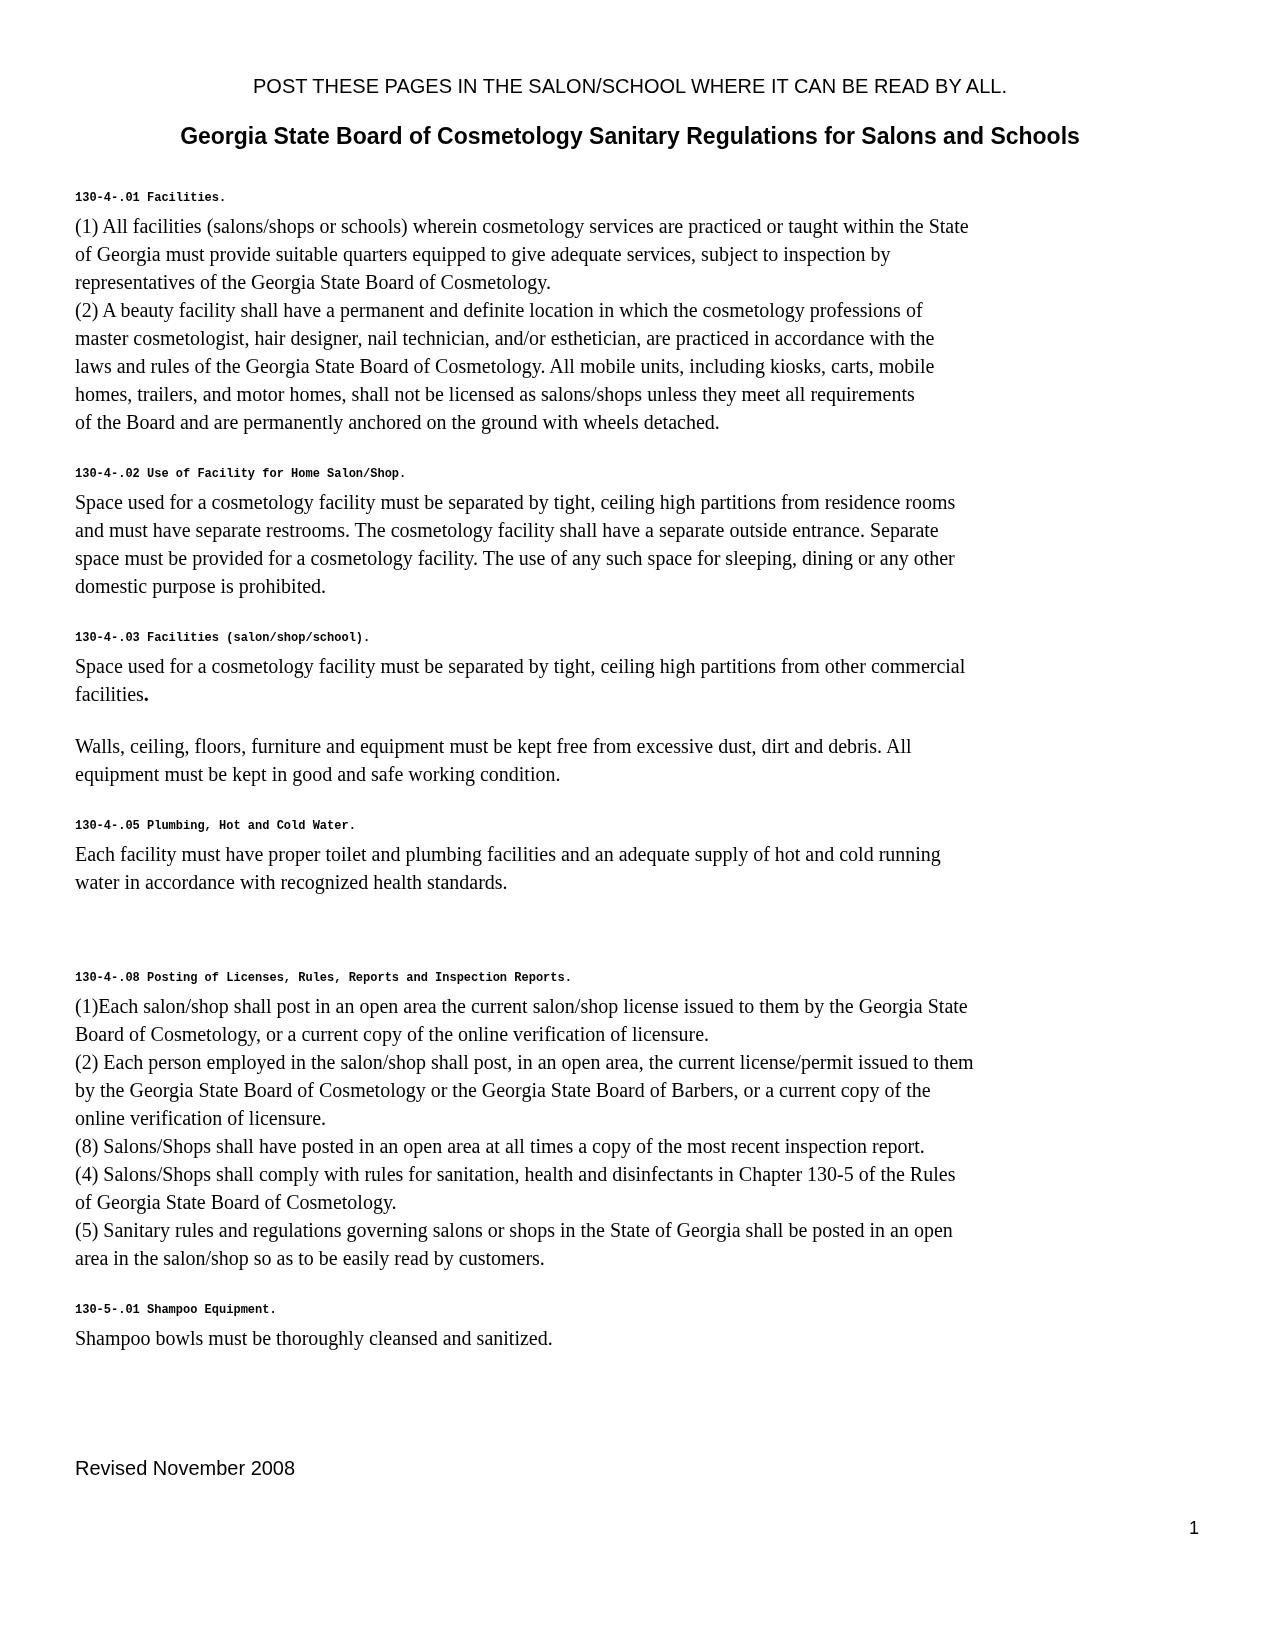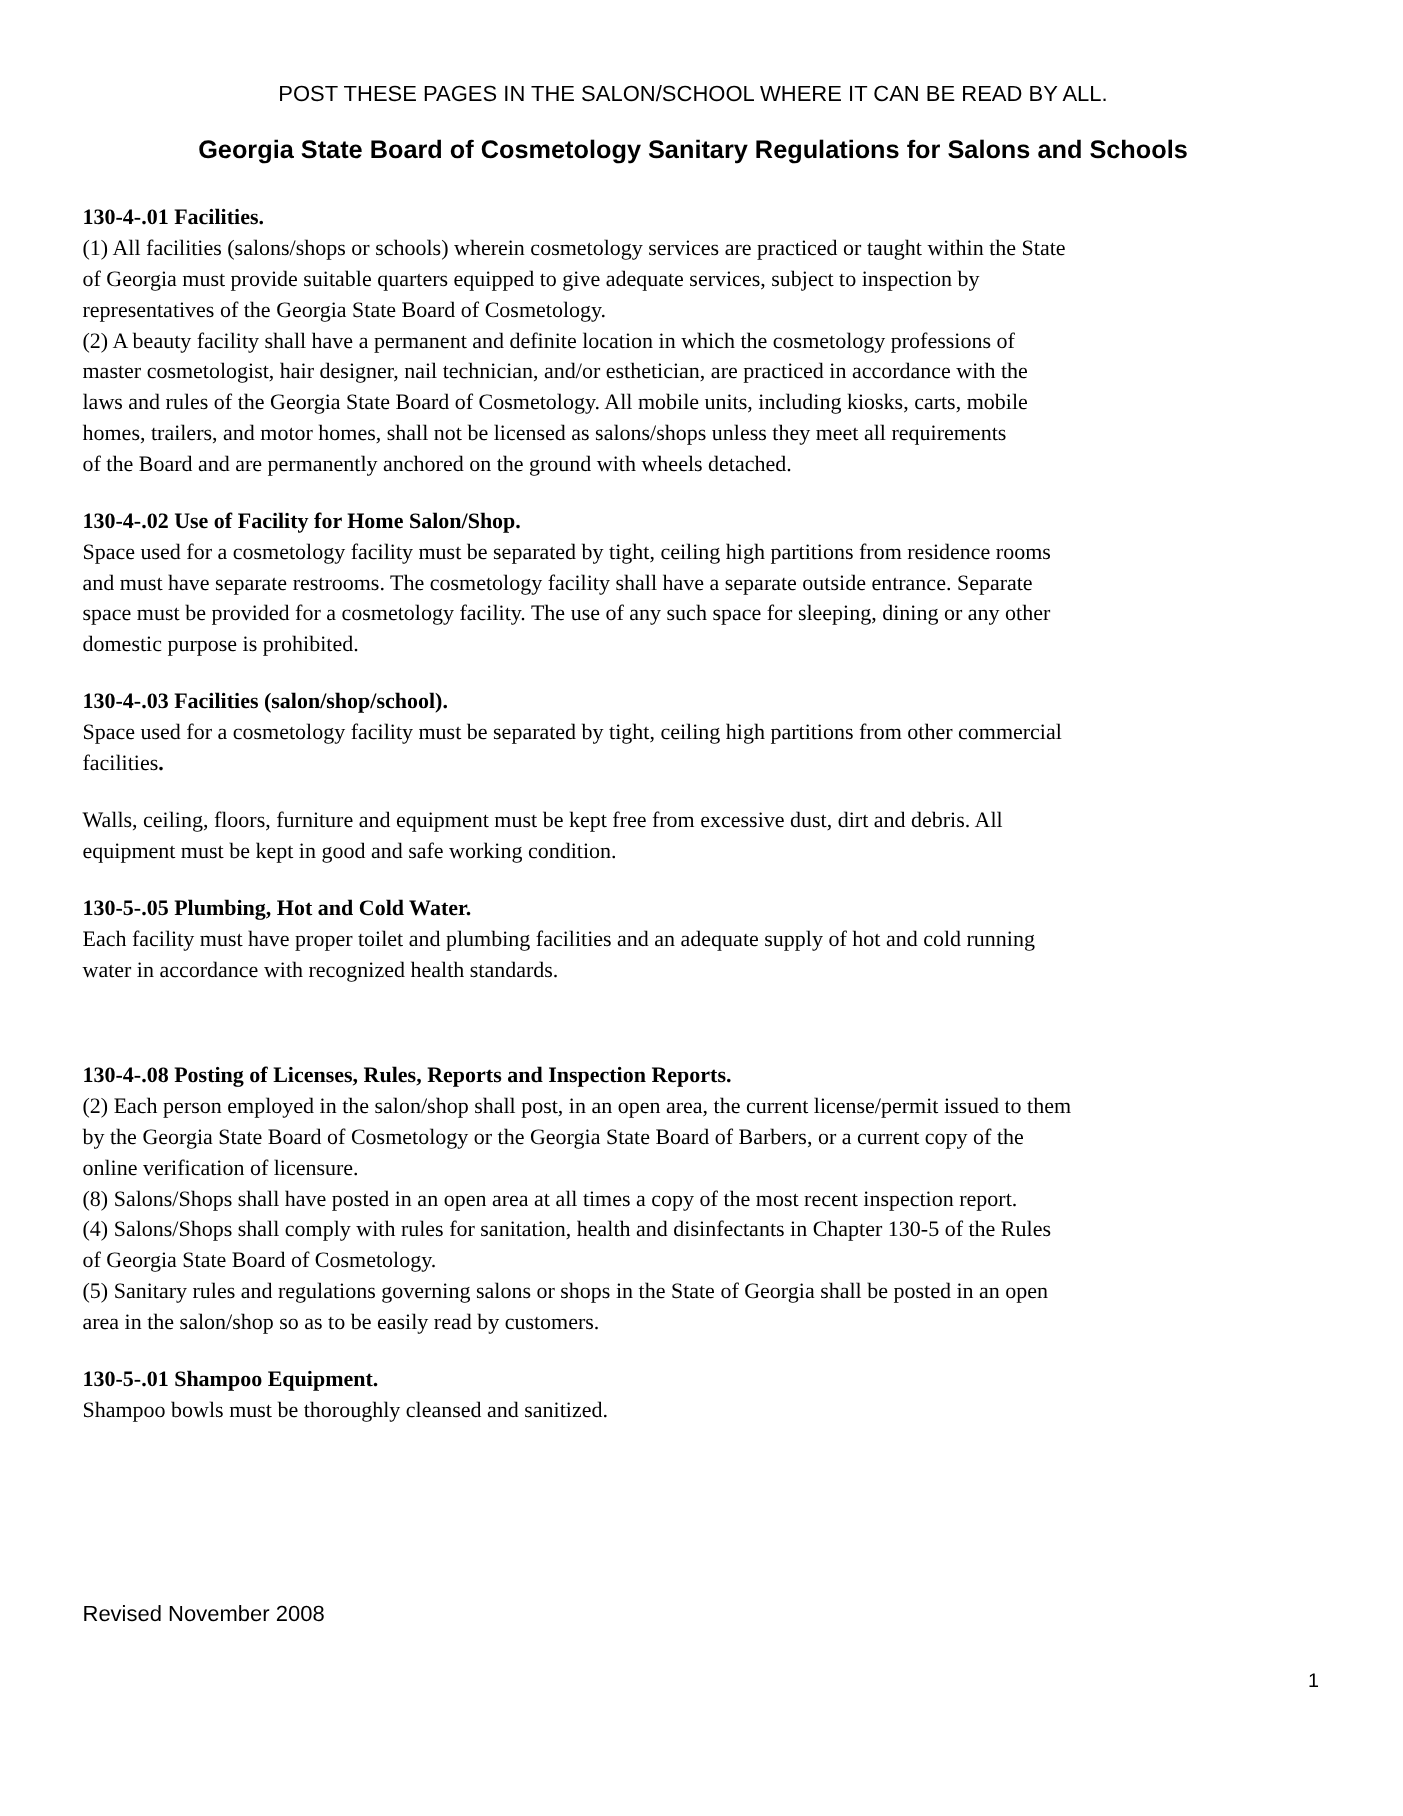--- a/index.html
+++ b/index.html
@@ -31,25 +31,25 @@
   }
   .sections { margin: 0; }
   .section {
     margin-top: 24px;
     font-size: 20px;
     line-height: 28px;
   }
   .sections .section:first-child { margin-top: 33px; }
   .section.extra-gap { margin-top: 68px; }
   .section h2 {
-    font-size: 20px;
+    font-size: 12px;
     line-height: 28px;
     font-weight: bold;
     margin: 0;
-    font-family: Liberation Serif, serif;
+    font-family: Liberation Mono, monospace;
   }
   .section p {
     margin: 0;
     white-space: pre-line;
   }
   .section p span.bold { font-weight: bold; }
   .page-number {
     position: absolute;
     top: 1516px;
     right: 76px;
@@ -106,30 +106,32 @@
   </div>
 
   <div class="section">
     <div>
           <p><span>Walls, ceiling, floors, furniture and equipment must be kept free from excessive dust, dirt and debris. All
 equipment must be kept in good and safe working condition.</span></p>
         </div>
   </div>
 
   <div class="section">
-    <h2>130-5-.05 Plumbing, Hot and Cold Water.</h2>
+    <h2>130-4-.05 Plumbing, Hot and Cold Water.</h2>
     <div>
           <p><span>Each facility must have proper toilet and plumbing facilities and an adequate supply of hot and cold running
 water in accordance with recognized health standards.</span></p>
         </div>
   </div>
 
   <div class="section extra-gap">
     <h2>130-4-.08 Posting of Licenses, Rules, Reports and Inspection Reports.</h2>
     <div>
+          <p><span>(1)Each salon/shop shall post in an open area the current salon/shop license issued to them by the Georgia State
+Board of Cosmetology, or a current copy of the online verification of licensure.</span></p>
           <p><span>(2) Each person employed in the salon/shop shall post, in an open area, the current license/permit issued to them
 by the Georgia State Board of Cosmetology or the Georgia State Board of Barbers, or a current copy of the
 online verification of licensure.</span></p>
           <p><span>(8) Salons/Shops shall have posted in an open area at all times a copy of the most recent inspection report.</span></p>
           <p><span>(4) Salons/Shops shall comply with rules for sanitation, health and disinfectants in Chapter 130-5 of the Rules
 of Georgia State Board of Cosmetology.</span></p>
           <p><span>(5) Sanitary rules and regulations governing salons or shops in the State of Georgia shall be posted in an open
 area in the salon/shop so as to be easily read by customers.</span></p>
         </div>
   </div>

